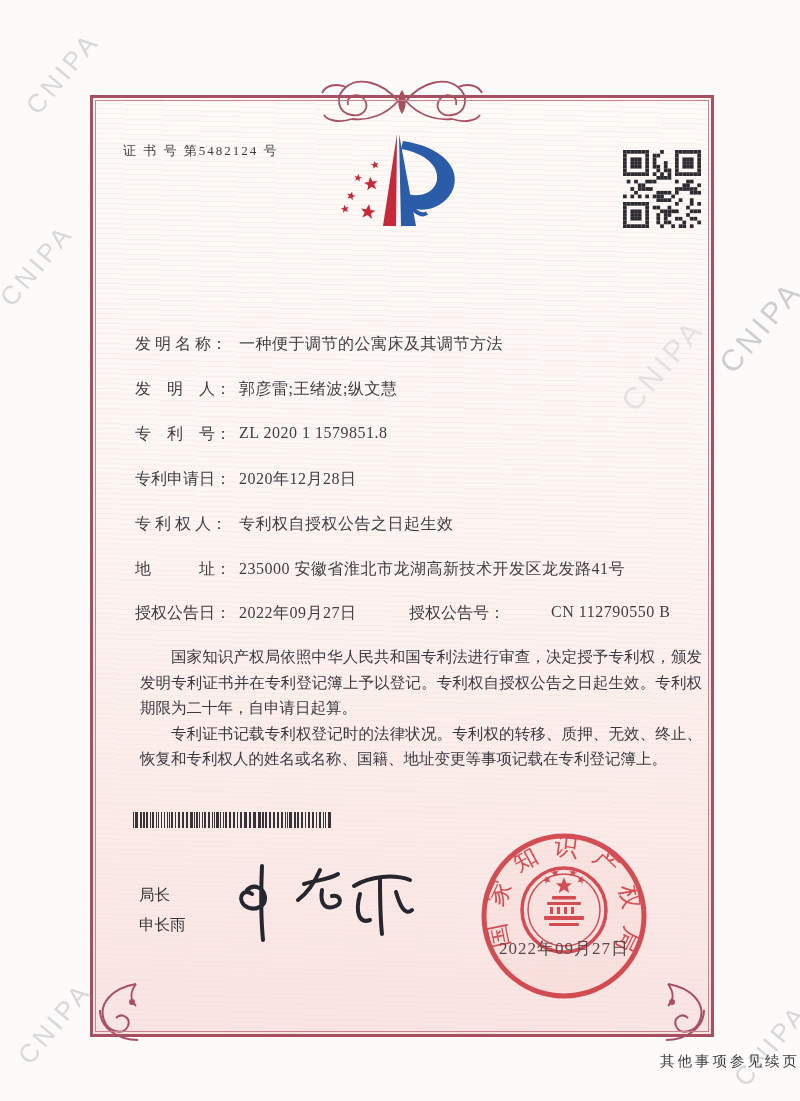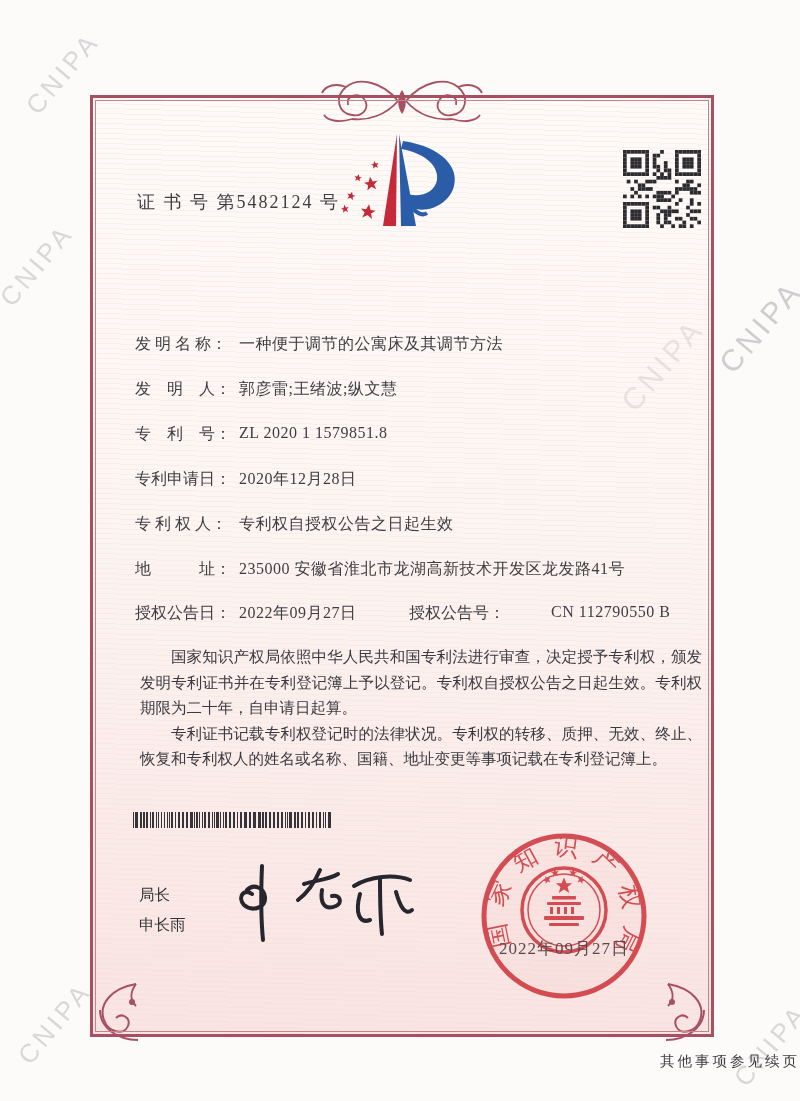--- a/index.html
+++ b/index.html
@@ -22,21 +22,21 @@
       repeating-linear-gradient(1.5deg, rgba(224,168,168,.13) 0 1px, rgba(255,255,255,0) 1px 5px),
       #fdfaf7;}
   .frame::after{content:"";position:absolute;inset:2px;border:1px solid #c4828f;pointer-events:none;}
   .wm5{position:absolute;left:515px;top:250px;font-family:"Liberation Sans","DejaVu Sans",sans-serif;
     color:rgba(178,178,184,.30);font-size:30px;letter-spacing:4px;transform:rotate(-50deg);}
   
   .orn-top{position:absolute;left:50%;top:-21px;transform:translateX(-50%);}
   .orn-bl{position:absolute;left:-7px;bottom:-10px;}
   .orn-br{position:absolute;right:-7px;bottom:-10px;transform:scaleX(-1);}
   
-  .cert-no{position:absolute;left:44px;top:44px;font-size:18px;letter-spacing:2px;color:#3f3f43;margin-top:48px;}
+  .cert-no{position:absolute;left:30px;top:44px;font-size:13px;letter-spacing:2px;color:#3f3f43;}
   .logo{position:absolute;left:230px;top:30px;}
   .qr{position:absolute;left:530px;top:52px;width:78px;height:78px;}
   .title{position:absolute;left:0;top:138px;width:100%;text-align:center;
     font-size:37px;letter-spacing:24px;text-indent:24px;color:#39393d;font-weight:500;}
   
   .row{position:absolute;left:0;width:100%;font-size:16px;color:#3e3e42;}
   .row .lab{position:absolute;left:42px;white-space:pre;}
   .row .val{position:absolute;left:146px;white-space:pre;letter-spacing:.5px;}
   .row .lab2{position:absolute;left:316px;white-space:pre;}
   .row .val2{position:absolute;left:458px;white-space:pre;letter-spacing:.5px;}

